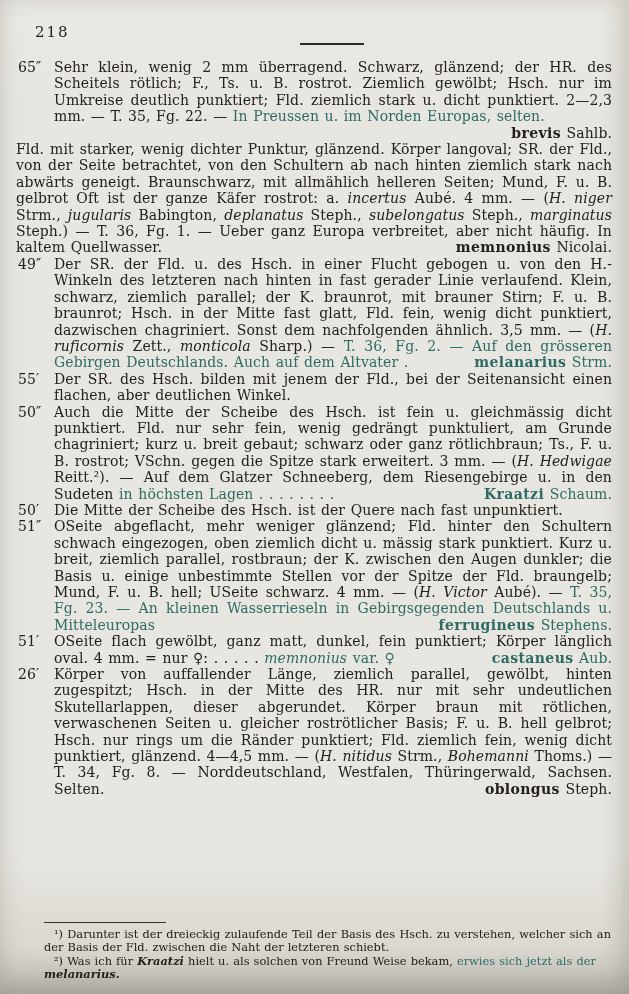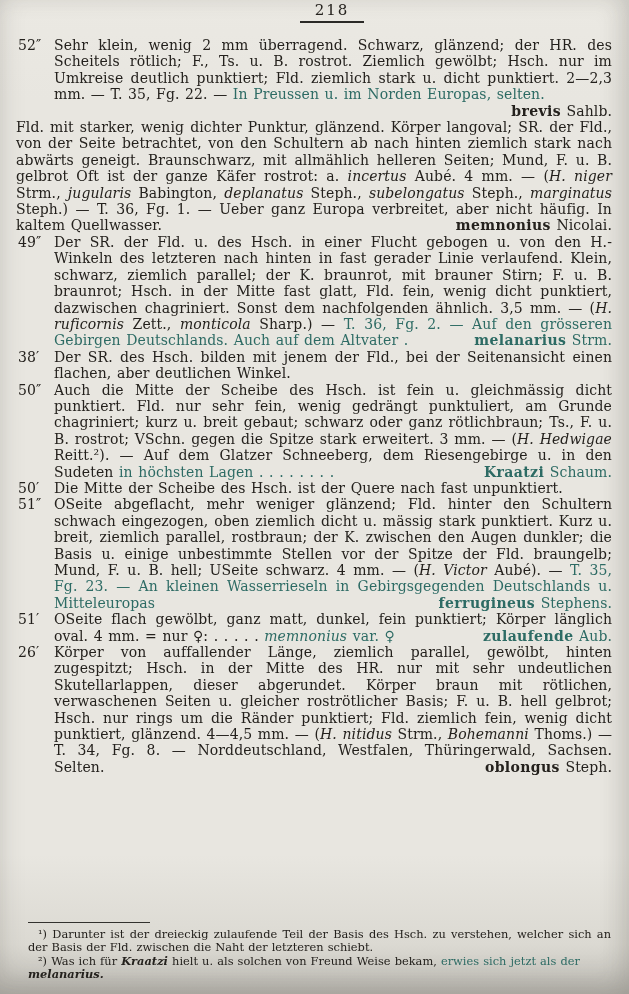--- a/index.html
+++ b/index.html
@@ -10,80 +10,80 @@
   *{margin:0;padding:0;box-sizing:border-box;}
   html,body{background:#a8a49c;}
   .page{
     width:629px;height:994px;position:relative;overflow:hidden;
     margin:0 auto;
     background:linear-gradient(180deg,#ebe9e3 0%,var(--paper) 10%,var(--paper) 86%,#dbd9d2 95%,#c2c0b9 100%);
     box-shadow:inset -10px 0 22px rgba(70,68,60,.10), inset 0 -14px 26px rgba(70,68,60,.18);
     color:var(--ink);
     font-family:"DejaVu Serif","Liberation Serif",serif;
   }
-  .header{text-align:center;padding-top:0;margin-left:35px;}
+  .header{padding-top:22px;margin-left:35px;}
   .page-num{font-size:15px;letter-spacing:2px;display:inline-block;}
   .header-rule{width:64px;height:2px;background:#2b2a27;margin:2px auto 10px auto;}
   .content{padding:4px 17px 0 16px;font-size:14px;line-height:16.4px;word-spacing:1px;letter-spacing:.1px;}
   .entry{display:flex;}
   .num{flex:0 0 38px;white-space:nowrap;padding-left:2px;}
   .body{flex:1;text-align:justify;}
   .body::after{content:"";display:block;clear:both;}
   .i{font-style:italic;}
   .b{font-weight:bold;}
   .t{color:var(--teal);}
   .nl{display:block;text-indent:0;}
   .species{float:right;margin-left:14px;white-space:nowrap;}
   .sp-n{font-weight:bold;letter-spacing:.4px;}
-  .footer{position:absolute;left:0;right:0;bottom:12px;}
+  .footer{position:absolute;left:16px;right:0;bottom:12px;}
   .fn-rule{width:122px;height:1px;background:#33322e;margin:0 0 5px 28px;}
   .footnotes{padding:0 18px 0 28px;font-size:11.4px;line-height:13.6px;word-spacing:.5px;}
   .footnote{text-align:justify;text-indent:10px;}
 </style>
 </head>
 <body>
 
 <div class="page">
   <div class="header">
     <span class="page-num">218</span>
     <div class="header-rule"></div>
   </div>
 
   <div class="content">
     <div id="entries">
         <div class="entry">
-          <span class="num">52″</span>
+          <span class="num">65″</span>
           <div class="body"><span>Sehr klein, wenig 2 mm überragend.  Schwarz, glänzend; der HR. des Scheitels rötlich; F., Ts. u. B. rostrot.  Ziemlich gewölbt; Hsch. nur im Umkreise deutlich punktiert; Fld. ziemlich stark u. dicht punktiert. 2—2,3 mm. — T. 35, Fg. 22. — </span><span class="t">In Preussen u. im Norden Europas, selten.</span><span class="species"><span class="sp-n">brevis</span> Sahlb.</span></div>
         </div>
         <div class="entry">
           <div class="body"><span>Fld. mit starker, wenig dichter Punktur, glänzend.  Körper langoval; SR. der Fld., von der Seite betrachtet, von den Schultern ab nach hinten ziemlich stark nach abwärts geneigt.  Braunschwarz, mit allmählich helleren Seiten; Mund, F. u. B. gelbrot  Oft ist der ganze Käfer rostrot: a. </span><span class="i">incertus</span><span> Aubé.  4 mm. — (</span><span class="i">H. niger</span><span> Strm., </span><span class="i">jugularis</span><span> Babington, </span><span class="i">deplanatus</span><span> Steph., </span><span class="i">subelongatus</span><span> Steph., </span><span class="i">marginatus</span><span> Steph.) — T. 36, Fg. 1. — Ueber ganz Europa verbreitet, aber nicht häufig.  In kaltem Quellwasser.</span><span class="species"><span class="sp-n">memnonius</span> Nicolai.</span></div>
         </div>
         <div class="entry">
           <span class="num">49″</span>
           <div class="body"><span>Der SR. der Fld. u. des Hsch. in einer Flucht gebogen u. von den H.-Winkeln des letzteren nach hinten in fast gerader Linie verlaufend.  Klein, schwarz, ziemlich parallel; der K. braunrot, mit brauner Stirn; F. u. B. braunrot; Hsch. in der Mitte fast glatt, Fld. fein, wenig dicht punktiert, dazwischen chagriniert.  Sonst dem nachfolgenden ähnlich.  3,5 mm. — (</span><span class="i">H. ruficornis</span><span> Zett., </span><span class="i">monticola</span><span> Sharp.) — </span><span class="t">T. 36, Fg. 2. — Auf den grösseren Gebirgen Deutschlands.  Auch auf dem Altvater .</span><span class="species t"><span class="sp-n">melanarius</span> Strm.</span></div>
         </div>
         <div class="entry">
-          <span class="num">38′</span>
+          <span class="num">55′</span>
           <div class="body"><span>Der SR. des Hsch. bilden mit jenem der Fld., bei der Seitenansicht einen flachen, aber deutlichen Winkel.</span></div>
         </div>
         <div class="entry">
           <span class="num">50″</span>
           <div class="body"><span>Auch die Mitte der Scheibe des Hsch. ist fein u. gleichmässig dicht punktiert.  Fld. nur sehr fein, wenig gedrängt punktuliert, am Grunde chagriniert; kurz u. breit gebaut; schwarz oder ganz rötlichbraun; Ts., F. u. B. rostrot; VSchn. gegen die Spitze stark erweitert.  3 mm. — (</span><span class="i">H. Hedwigae</span><span> Reitt.²). — Auf dem Glatzer Schneeberg, dem Riesengebirge u. in den Sudeten </span><span class="t">in höchsten Lagen . . . . . . . .</span><span class="species t"><span class="sp-n">Kraatzi</span> Schaum.</span></div>
         </div>
         <div class="entry">
           <span class="num">50′</span>
           <div class="body"><span>Die Mitte der Scheibe des Hsch. ist der Quere nach fast unpunktiert.</span></div>
         </div>
         <div class="entry">
           <span class="num">51″</span>
           <div class="body"><span>OSeite abgeflacht, mehr weniger glänzend; Fld. hinter den Schultern schwach eingezogen, oben ziemlich dicht u. mässig stark punktiert.  Kurz u. breit, ziemlich parallel, rostbraun; der K. zwischen den Augen dunkler; die Basis u. einige unbestimmte Stellen vor der Spitze der Fld. braungelb; Mund, F. u. B. hell; USeite schwarz.  4 mm. — (</span><span class="i">H. Victor</span><span> Aubé). — </span><span class="t">T. 35, Fg. 23. — An kleinen Wasserrieseln in Gebirgsgegenden Deutschlands u. Mitteleuropas</span><span class="species t"><span class="sp-n">ferrugineus</span> Stephens.</span></div>
         </div>
         <div class="entry">
           <span class="num">51′</span>
-          <div class="body"><span>OSeite flach gewölbt, ganz matt, dunkel, fein punktiert; Körper länglich oval.  4 mm. = nur ♀: . . . . . </span><span class="i t">memnonius</span><span class="t"> var. ♀ </span><span class="species t"><span class="sp-n">zulaufende</span> Aub.</span></div>
+          <div class="body"><span>OSeite flach gewölbt, ganz matt, dunkel, fein punktiert; Körper länglich oval.  4 mm. = nur ♀: . . . . . </span><span class="i t">memnonius</span><span class="t"> var. ♀ </span><span class="species t"><span class="sp-n">castaneus</span> Aub.</span></div>
         </div>
         <div class="entry">
           <span class="num">26′</span>
           <div class="body"><span>Körper von auffallender Länge, ziemlich parallel, gewölbt, hinten zugespitzt; Hsch. in der Mitte des HR. nur mit sehr undeutlichen Skutellarlappen, dieser abgerundet.  Körper braun mit rötlichen, verwaschenen Seiten u. gleicher roströtlicher Basis; F. u. B. hell gelbrot; Hsch. nur rings um die Ränder punktiert; Fld. ziemlich fein, wenig dicht punktiert, glänzend.  4—4,5 mm. — (</span><span class="i">H. nitidus</span><span> Strm., </span><span class="i">Bohemanni</span><span> Thoms.) — T. 34, Fg. 8. — Norddeutschland, Westfalen, Thüringerwald, Sachsen.  Selten.</span><span class="species"><span class="sp-n">oblongus</span> Steph.</span></div>
         </div>
       </div>
   </div>
 
   <div class="footer">
     <div class="fn-rule"></div>

